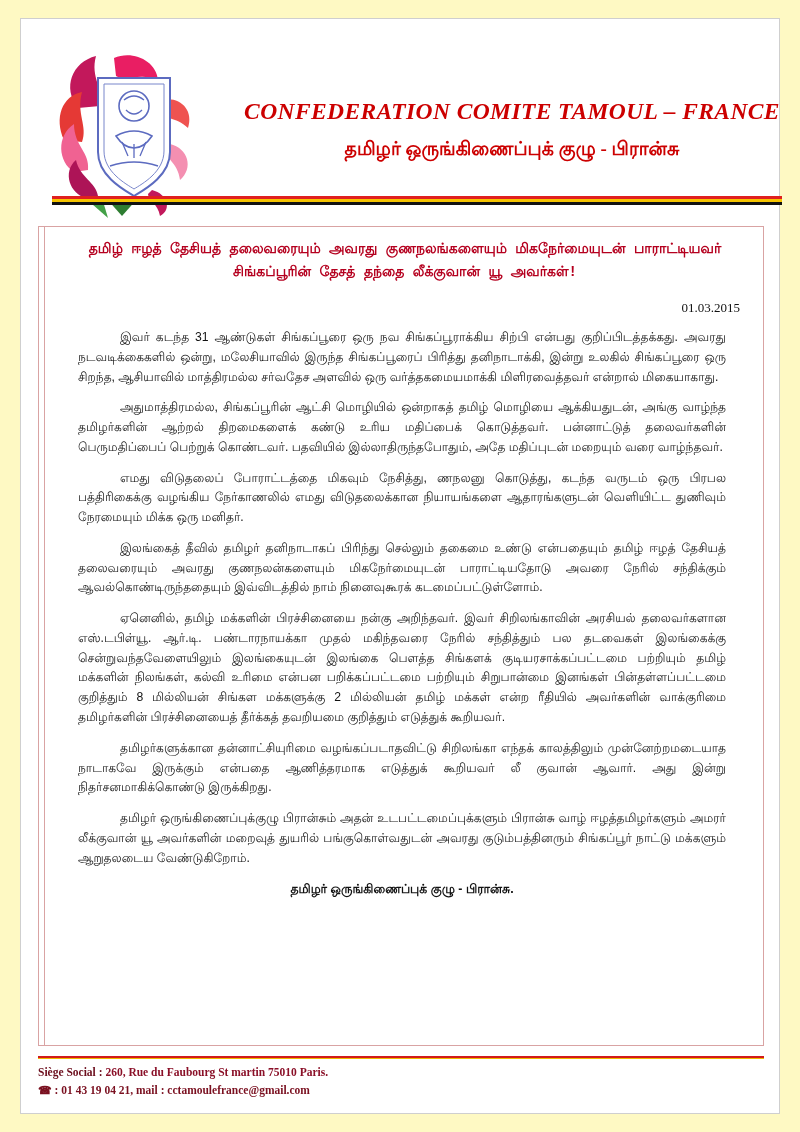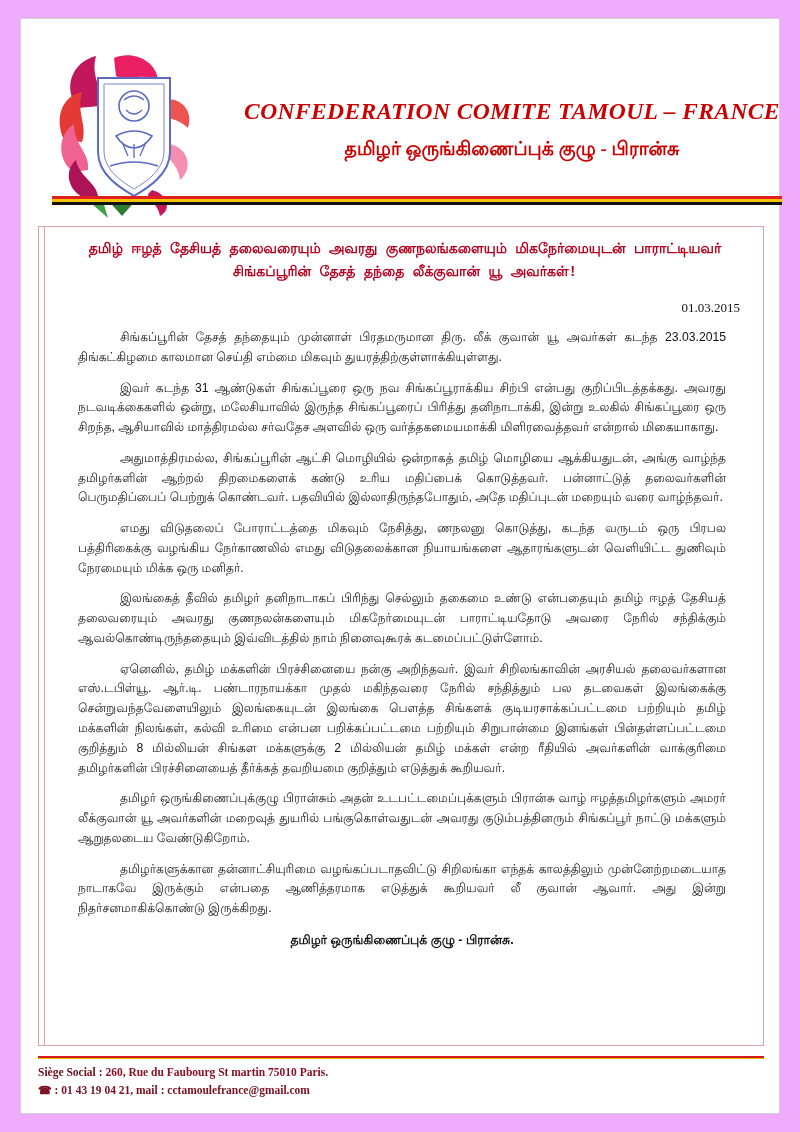--- a/index.html
+++ b/index.html
@@ -12,21 +12,21 @@
     height: 1132px;
     font-family: "Liberation Sans", sans-serif;
     position: relative;
     overflow: hidden;
   }
   .page {
     position: absolute;
     left: 0; top: 0;
     width: 800px;
     height: 1132px;
-    background: #f0abfc;
+    background: #fef9c3;
     box-sizing: border-box;
   }
   .outer-frame {
     position: absolute;
     left: 20px;
     top: 18px;
     width: 760px;
     height: 1096px;
     border: 1px solid #cfcfcf;
     box-sizing: border-box;
@@ -248,28 +248,27 @@
   </div>
 
   <div class="content-box"></div>
   <div class="vline-left"></div>
 
   <div class="doc-subject">தமிழ் ஈழத் தேசியத் தலைவரையும் அவரது குணநலங்களையும் மிகநேர்மையுடன் பாராட்டியவர் சிங்கப்பூரின் தேசத் தந்தை லீக்குவான் யூ அவர்கள்!</div>
 
   <div class="doc-date">01.03.2015</div>
 
   <div class="body-text">
-    <p>சிங்கப்பூரின் தேசத் தந்தையும் முன்னாள் பிரதமருமான திரு. லீக் குவான் யூ அவர்கள் கடந்த 23.03.2015 திங்கட்கிழமை காலமான செய்தி எம்மை மிகவும் துயரத்திற்குள்ளாக்கியுள்ளது.</p>
     <p>இவர் கடந்த 31 ஆண்டுகள் சிங்கப்பூரை ஒரு நவ சிங்கப்பூராக்கிய சிற்பி என்பது குறிப்பிடத்தக்கது. அவரது நடவடிக்கைகளில் ஒன்று, மலேசியாவில் இருந்த சிங்கப்பூரைப் பிரித்து தனிநாடாக்கி, இன்று உலகில் சிங்கப்பூரை ஒரு சிறந்த, ஆசியாவில் மாத்திரமல்ல சர்வதேச அளவில் ஒரு வர்த்தகமையமாக்கி மிளிரவைத்தவர் என்றால் மிகையாகாது.</p>
     <p>அதுமாத்திரமல்ல, சிங்கப்பூரின் ஆட்சி மொழியில் ஒன்றாகத் தமிழ் மொழியை ஆக்கியதுடன், அங்கு வாழ்ந்த தமிழர்களின் ஆற்றல் திறமைகளைக் கண்டு உரிய மதிப்பைக் கொடுத்தவர். பன்னாட்டுத் தலைவர்களின் பெருமதிப்பைப் பெற்றுக் கொண்டவர். பதவியில் இல்லாதிருந்தபோதும், அதே மதிப்புடன் மறையும் வரை வாழ்ந்தவர்.</p>
     <p>எமது விடுதலைப் போராட்டத்தை மிகவும் நேசித்து, ணநலனு கொடுத்து, கடந்த வருடம் ஒரு பிரபல பத்திரிகைக்கு வழங்கிய நேர்காணலில் எமது விடுதலைக்கான நியாயங்களை ஆதாரங்களுடன் வெளியிட்ட துணிவும் நேரமையும் மிக்க ஒரு மனிதர்.</p>
     <p>இலங்கைத் தீவில் தமிழர் தனிநாடாகப் பிரிந்து செல்லும் தகைமை உண்டு என்பதையும் தமிழ் ஈழத் தேசியத் தலைவரையும் அவரது குணநலன்களையும் மிகநேர்மையுடன் பாராட்டியதோடு அவரை நேரில் சந்திக்கும் ஆவல்கொண்டிருந்ததையும் இவ்விடத்தில் நாம் நினைவுகூரக் கடமைப்பட்டுள்ளோம்.</p>
     <p>ஏனெனில், தமிழ் மக்களின் பிரச்சினையை நன்கு அறிந்தவர். இவர் சிறிலங்காவின் அரசியல் தலைவர்களான எஸ்.டபிள்யூ. ஆர்.டி. பண்டாரநாயக்கா முதல் மகிந்தவரை நேரில் சந்தித்தும் பல தடவைகள் இலங்கைக்கு சென்றுவந்தவேளையிலும் இலங்கையுடன் இலங்கை பௌத்த சிங்களக் குடியரசாக்கப்பட்டமை பற்றியும் தமிழ் மக்களின் நிலங்கள், கல்வி உரிமை என்பன பறிக்கப்பட்டமை பற்றியும் சிறுபான்மை இனங்கள் பின்தள்ளப்பட்டமை குறித்தும் 8 மில்லியன் சிங்கள மக்களுக்கு 2 மில்லியன் தமிழ் மக்கள் என்ற ரீதியில் அவர்களின் வாக்குரிமை தமிழர்களின் பிரச்சினையைத் தீர்க்கத் தவறியமை குறித்தும் எடுத்துக் கூறியவர்.</p>
+    <p>தமிழர்களுக்கான தன்னாட்சியுரிமை வழங்கப்படாதவிட்டு சிறிலங்கா எந்தக் காலத்திலும் முன்னேற்றமடையாத நாடாகவே இருக்கும் என்பதை ஆணித்தரமாக எடுத்துக் கூறியவர் லீ குவான் ஆவார். அது இன்று நிதர்சனமாகிக்கொண்டு இருக்கிறது.</p>
     <p>தமிழர் ஒருங்கிணைப்புக்குழு பிரான்சும் அதன் உடபட்டமைப்புக்களும் பிரான்சு வாழ் ஈழத்தமிழர்களும் அமரர் லீக்குவான் யூ அவர்களின் மறைவுத் துயரில் பங்குகொள்வதுடன் அவரது குடும்பத்தினரும் சிங்கப்பூர் நாட்டு மக்களும் ஆறுதலடைய வேண்டுகிறோம்.</p>
-    <p>தமிழர்களுக்கான தன்னாட்சியுரிமை வழங்கப்படாதவிட்டு சிறிலங்கா எந்தக் காலத்திலும் முன்னேற்றமடையாத நாடாகவே இருக்கும் என்பதை ஆணித்தரமாக எடுத்துக் கூறியவர் லீ குவான் ஆவார். அது இன்று நிதர்சனமாகிக்கொண்டு இருக்கிறது.</p>
     <p class="signature no-indent">தமிழர் ஒருங்கிணைப்புக் குழு - பிரான்சு.</p>
   </div>
 
   <div class="footer-rule">
     <i class="fr-red"></i>
     <i class="fr-yellow"></i>
   </div>
 
   <div class="footer">
     <div>

